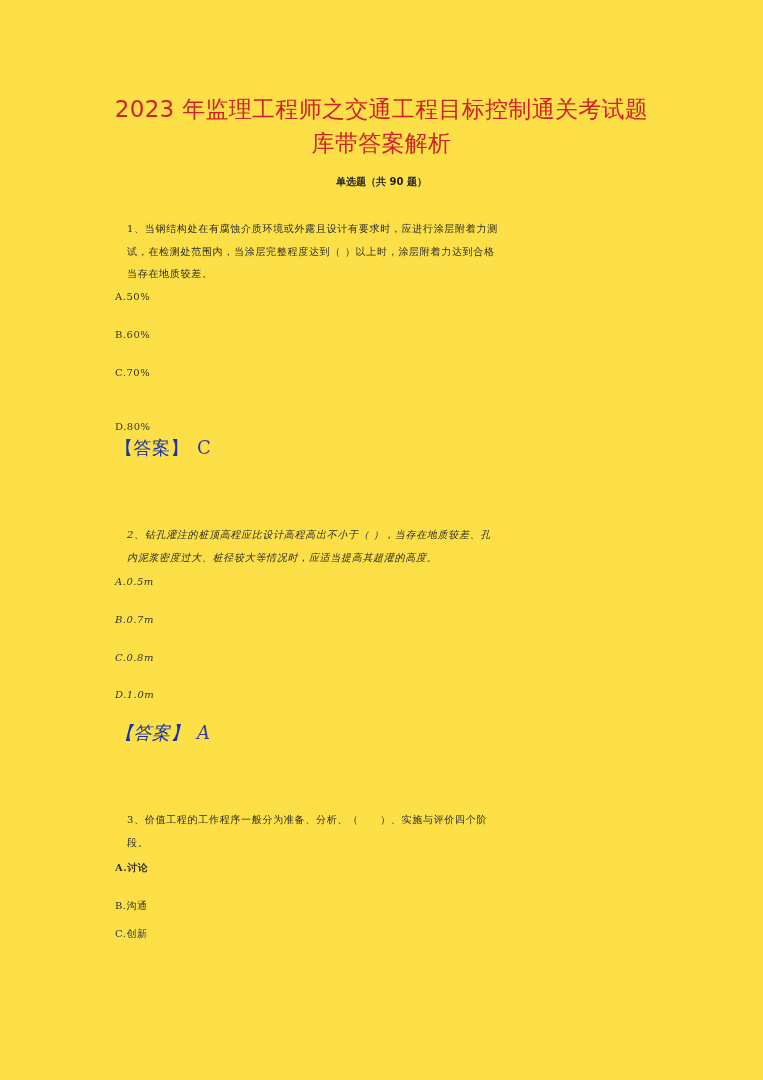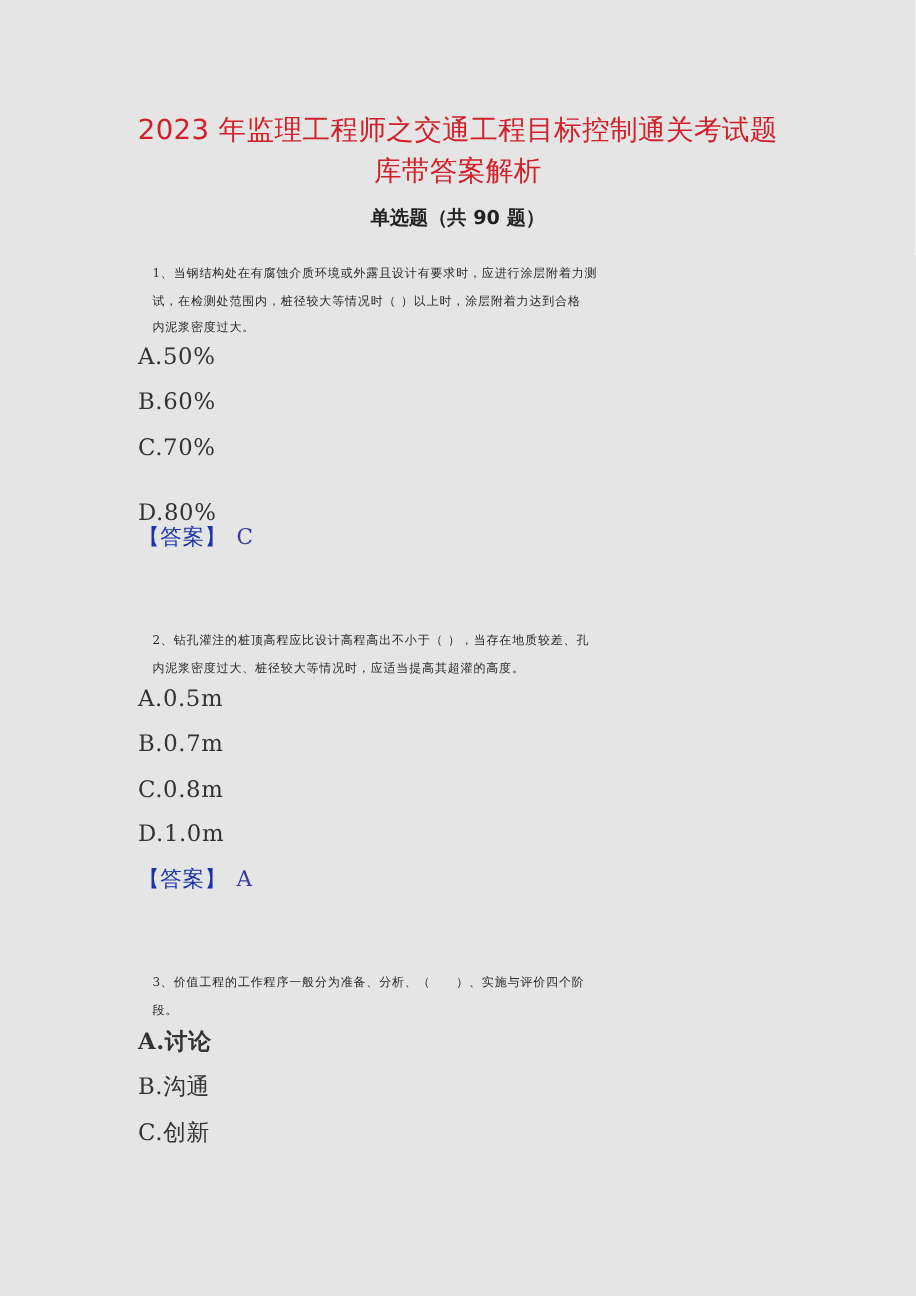--- a/index.html
+++ b/index.html
@@ -13,21 +13,21 @@
       position: relative;
       overflow: hidden;
       font-family: "DejaVu Serif", "Liberation Serif", serif;
       color: #2a2a2a;
     }
     .page {
       position: absolute;
       left: 0; top: 0;
       width: 763px;
       height: 1080px;
-      background: #e5e5e5;
+      background: #fde047;
     }
     .doc-title {
       position: absolute;
       left: 100px;
       width: 563px;
       top: 92px;
       text-align: center;
       color: #d0212a;
       font-family: "DejaVu Sans", "Liberation Sans", sans-serif;
       font-size: 23px;
@@ -35,42 +35,42 @@
       letter-spacing: 0.3px;
       margin: 0;
       font-weight: normal;
     }
     .section-heading {
       position: absolute;
       left: 100px;
       width: 563px;
       top: 172px;
       text-align: center;
-      font-size: 16px;
+      font-size: 10px;
       font-weight: bold;
       color: #222;
       font-family: "DejaVu Sans", "Liberation Sans", sans-serif;
       line-height: 20px;
     }
     .question {
       position: absolute;
       left: 115px;
       width: 535px;
     }
     .q-stem {
       font-size: 10px;
       line-height: 22.5px;
       letter-spacing: 0.7px;
       color: #2a2a2a;
       margin: 12px;
     }
     .q-option {
       position: absolute;
       left: 0;
-      font-size: 19px;
+      font-size: 10px;
       line-height: 18px;
       color: #333;
       letter-spacing: 0.5px;
       font-family: "DejaVu Serif", "Liberation Serif", serif;
       white-space: nowrap;
     }
     .q-answer {
       position: absolute;
       left: 0;
       font-size: 18px;
@@ -95,49 +95,49 @@
   <h1 class="doc-title">
     <div>2023 年监理工程师之交通工程目标控制通关考试题</div>
     <div>库带答案解析</div>
   </h1>
 
   <div class="section-heading">单选题（共 90 题）</div>
 
   <div class="question" style="top:206px;">
     <p class="q-stem">
       <span style="display:block">1、当钢结构处在有腐蚀介质环境或外露且设计有要求时，应进行涂层附着力测</span>
-      <span style="display:block">试，在检测处范围内，桩径较大等情况时（ ）以上时，涂层附着力达到合格</span>
-      <span style="display:block">内泥浆密度过大。</span>
+      <span style="display:block">试，在检测处范围内，当涂层完整程度达到（ ）以上时，涂层附着力达到合格</span>
+      <span style="display:block">当存在地质较差。</span>
     </p>
     <div class="q-option" style="top:82px;">A.50%</div>
     <div class="q-option" style="top:120px;">B.60%</div>
     <div class="q-option" style="top:158px;">C.70%</div>
     <div class="q-option" style="top:212px;">D.80%</div>
     <div class="q-answer" style="top:233px;">
       <span class="answer-label">【答案】</span><span class="answer-value">C</span>
     </div>
   </div>
 
-  <div class="question" style="top:512px;">
+  <div class="question" style="top:512px;font-style:italic;">
     <p class="q-stem">
       <span style="display:block">2、钻孔灌注的桩顶高程应比设计高程高出不小于（ ），当存在地质较差、孔</span>
       <span style="display:block">内泥浆密度过大、桩径较大等情况时，应适当提高其超灌的高度。</span>
     </p>
     <div class="q-option" style="top:61px;">A.0.5m</div>
     <div class="q-option" style="top:99px;text-align:center;">B.0.7m</div>
     <div class="q-option" style="top:137px;">C.0.8m</div>
     <div class="q-option" style="top:174px;">D.1.0m</div>
     <div class="q-answer" style="top:212px;">
       <span class="answer-label">【答案】</span><span class="answer-value">A</span>
     </div>
   </div>
 
   <div class="question" style="top:797px;">
     <p class="q-stem">
       <span style="display:block">3、价值工程的工作程序一般分为准备、分析、（　　）、实施与评价四个阶</span>
       <span style="display:block">段。</span>
     </p>
     <div class="q-option" style="top:62px;font-weight:bold;">A.讨论</div>
     <div class="q-option" style="top:100px;">B.沟通</div>
-    <div class="q-option" style="top:138px;">C.创新</div>
+    <div class="q-option" style="top:128px;">C.创新</div>
   </div>
 
 </div>
 
 </body></html>

